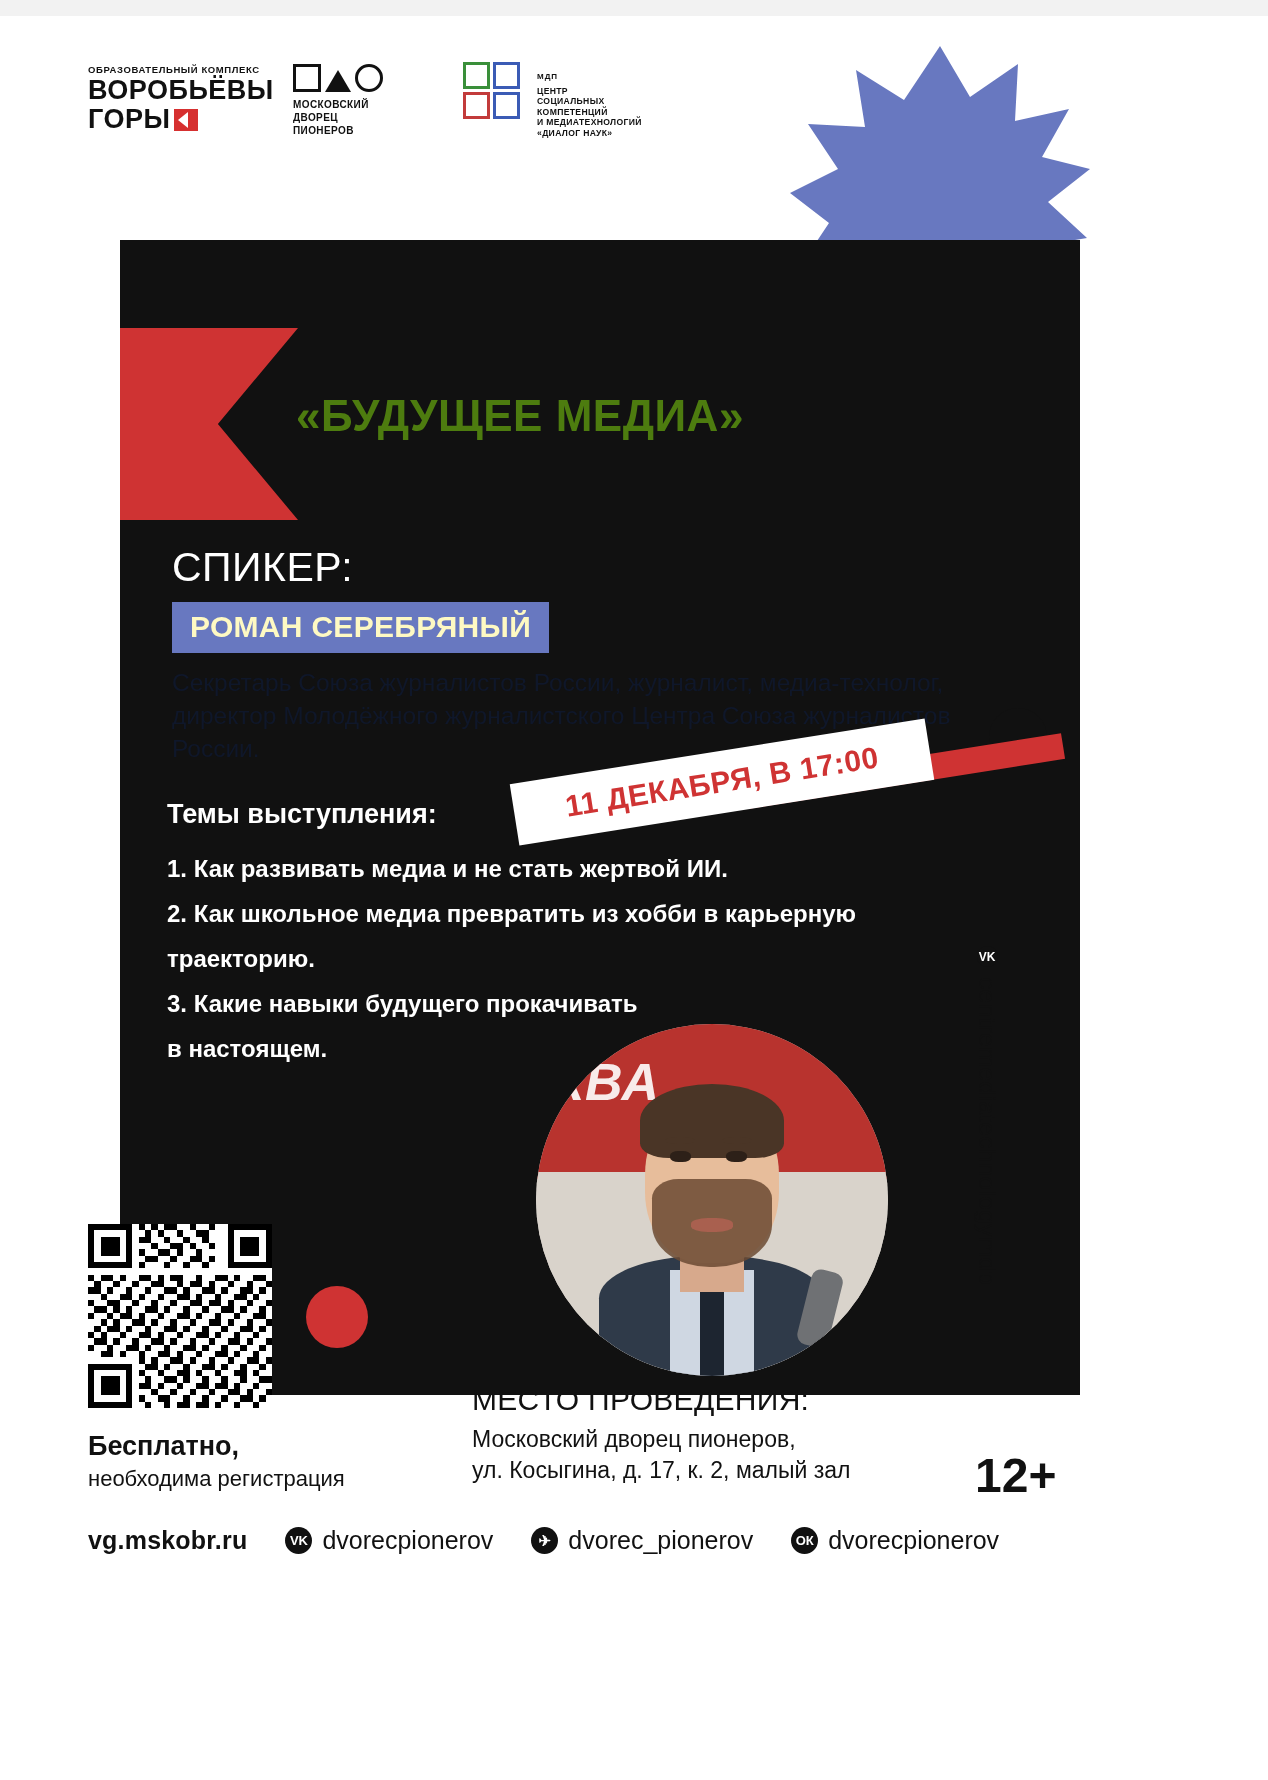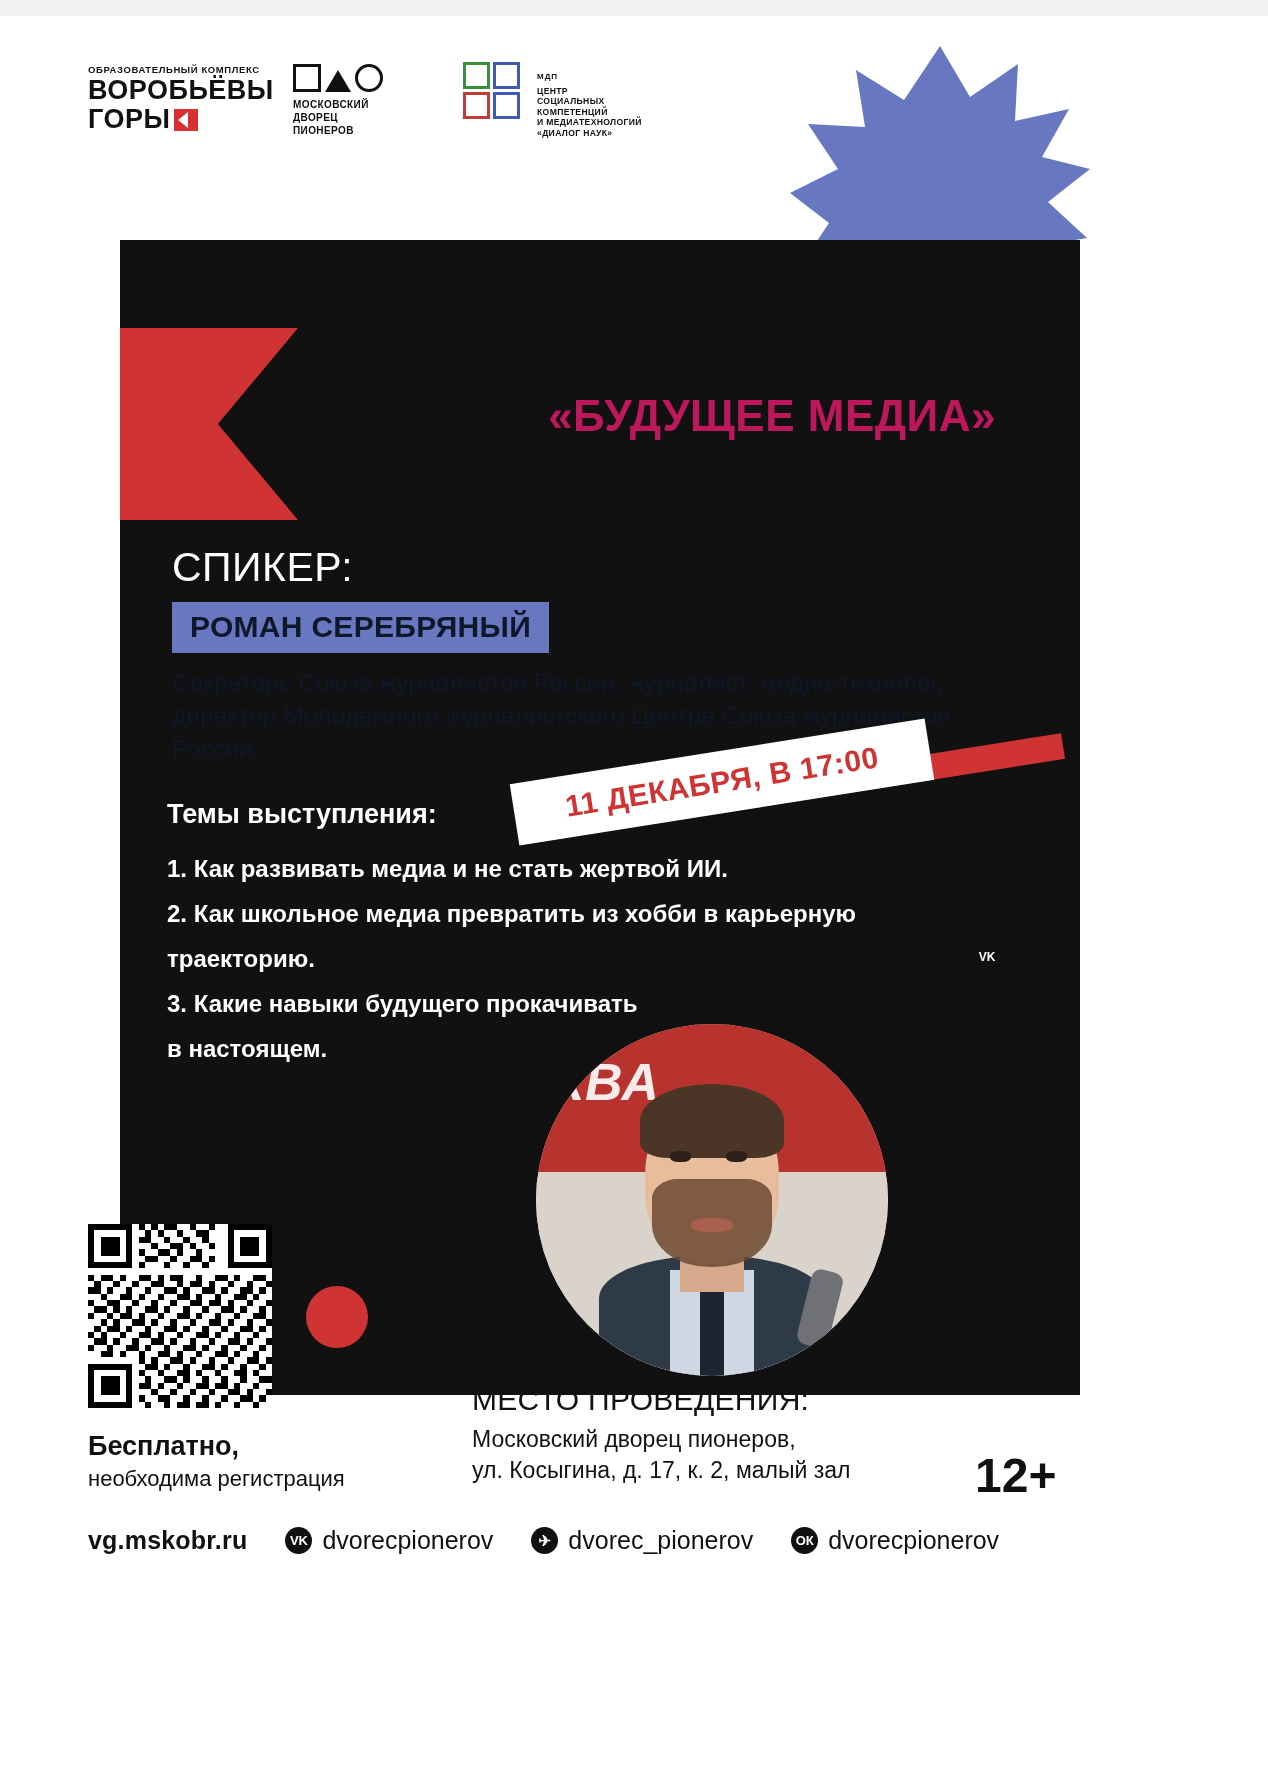--- a/index.html
+++ b/index.html
@@ -191,44 +191,43 @@
     background: #cf3333;
     clip-path: polygon(0 0, 100% 0, 55% 50%, 100% 100%, 0 100%);
     z-index: 5;
   }
 
   .subtitle {
     position: absolute;
     left: 296px;
     top: 375px;
     width: 700px;
-    color: #be185d;
+    color: #4d7c0f;
     font-size: 44px;
     font-weight: bold;
     letter-spacing: 0.5px;
     z-index: 6;
-    text-align: right;
   }
 
   
   .speaker-label {
     position: absolute;
     left: 172px;
     top: 528px;
     color: #ffffff;
     font-size: 41px;
     letter-spacing: 0.5px;
     z-index: 6;
   }
   .speaker-name {
     position: absolute;
     left: 172px;
     top: 586px;
     background: #6878c0;
-    color: #0f172a;
+    color: #fef9c3;
     font-size: 30px;
     font-weight: bold;
     padding: 8px 18px 9px 18px;
     letter-spacing: 0.3px;
     z-index: 6;
   }
   .speaker-bio {
     position: absolute;
     left: 172px;
     top: 650px;

